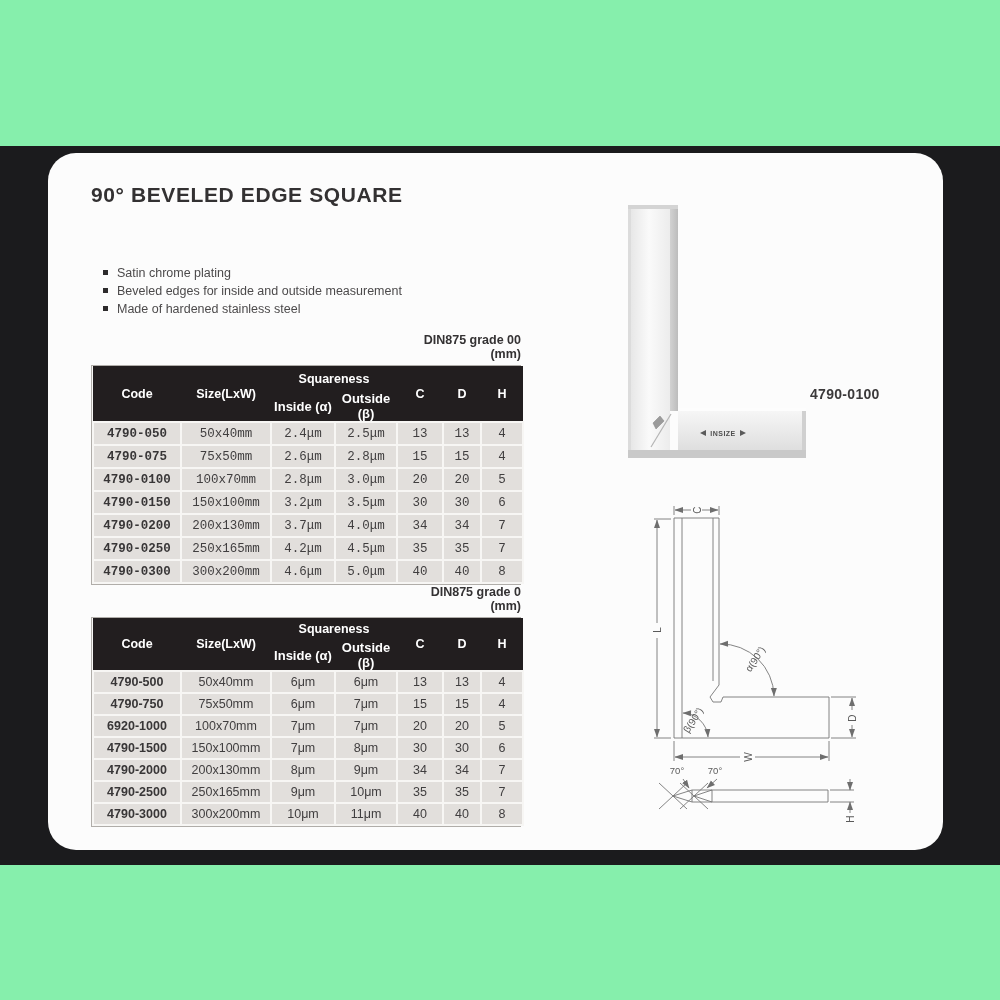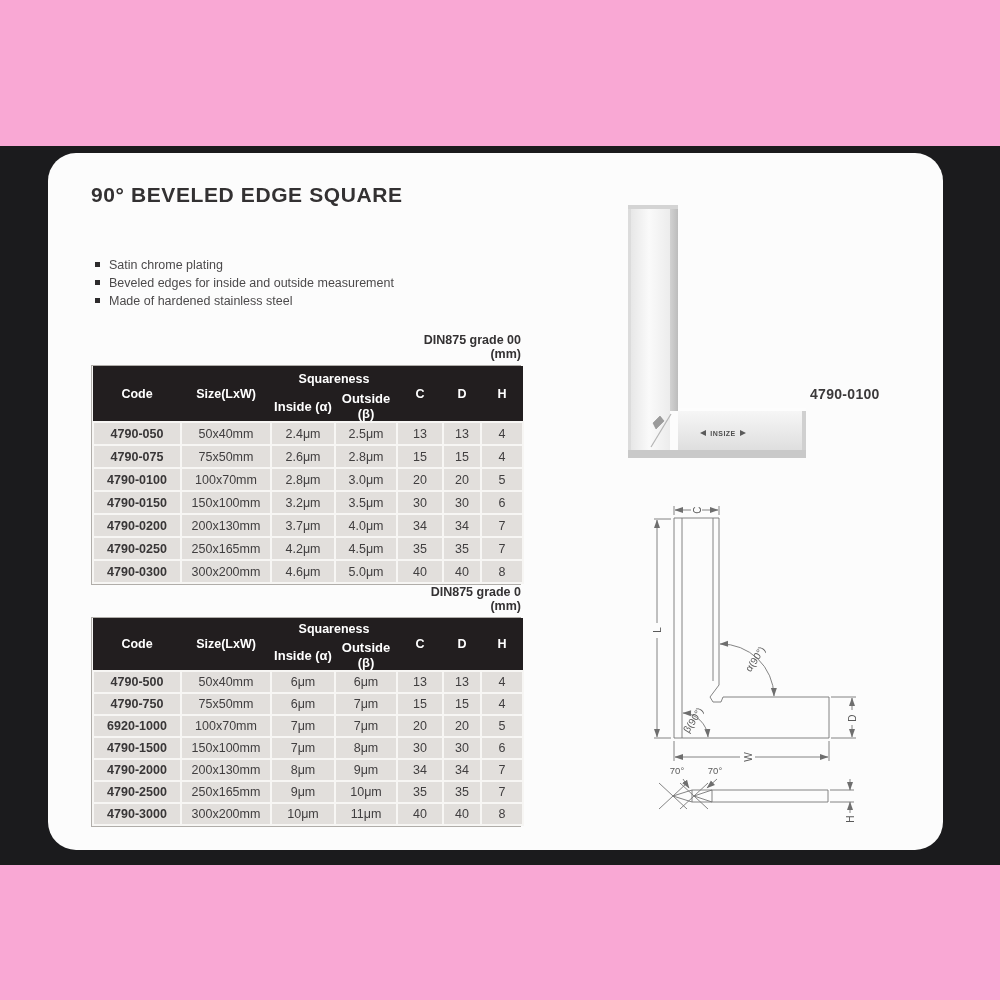--- a/index.html
+++ b/index.html
@@ -1,43 +1,43 @@
 <!DOCTYPE html>
 <html><head>
 <meta charset="utf-8">
 <style>
   html,body{margin:0;padding:0;background:#ffffff;}
-  .page{position:relative;width:1000px;height:1000px;background:#f9a8d4;overflow:hidden;
+  .page{position:relative;width:1000px;height:1000px;background:#86efac;overflow:hidden;
         font-family:"Liberation Sans","DejaVu Sans",sans-serif;-webkit-font-smoothing:antialiased;}
   .band{position:absolute;left:0;top:146px;width:1000px;height:719px;background:#1b1b1d;}
   .card{position:absolute;left:48px;top:153px;width:895px;height:697px;background:#fcfcfc;border-radius:28px;}
 
   .title{position:absolute;left:91px;top:183px;font-size:21px;font-weight:bold;color:#333132;letter-spacing:.6px;}
 
-  .features{position:absolute;left:95px;top:256px;margin:0;padding:0;list-style:none;}
+  .features{position:absolute;left:95px;top:256px;margin:8px;padding:0;list-style:none;}
   .features li{font-size:12.5px;line-height:18px;color:#4c4a4b;}
   .features li::before{content:"";display:inline-block;width:5px;height:5px;background:#2d2b2c;
         margin-right:9px;transform:translateY(-2px);}
 
   .tblock{position:absolute;left:91px;width:430px;}
   .tblock.one{top:333px;}
   .tblock.two{top:585px;}
   .tcaption{display:flex;justify-content:space-between;align-items:flex-end;
         font-size:12.5px;font-weight:bold;color:#343233;line-height:14px;margin-bottom:4px;flex-direction:column;}
   .tbl-wrap{border:1px solid #b0ada9;background:#f7f6f4;}
   table.spec{border-collapse:collapse;width:100%;table-layout:fixed;}
   table.spec th{background:#221e1f;color:#ffffff;font-weight:bold;font-size:12.5px;
         border:0;padding:0 2px;text-align:center;}
   table.spec .subhead th{font-size:13px;}
   table.spec td{background:#e2dfdc;border:2px solid #f7f6f4;color:#403e3f;font-size:12.5px;
         text-align:center;padding:0 2px;overflow:hidden;white-space:nowrap;}
   table.spec td.code{font-weight:bold;color:#383637;}
   .one thead tr.mainhead th{height:25px;}
   .one thead tr.subhead th{height:21px;}
-  .one td{height:21px;}
+  .one td{height:21px;font-family:Liberation Mono, monospace;}
   .two thead tr.mainhead th{height:22px;}
   .two thead tr.subhead th{height:18px;}
   .two td{height:20px;margin-left:15px;}
 
   .photo{position:absolute;left:620px;top:195px;width:240px;height:280px;}
   .product-label{position:absolute;left:810px;top:386px;font-size:14px;font-weight:bold;
         color:#3b393a;letter-spacing:.3px;}
   .diagram{position:absolute;left:635px;top:495px;width:270px;height:360px;}
   .diagram text{font-family:"Liberation Sans","DejaVu Sans",sans-serif;fill:#5a5a5a;}
 </style>

